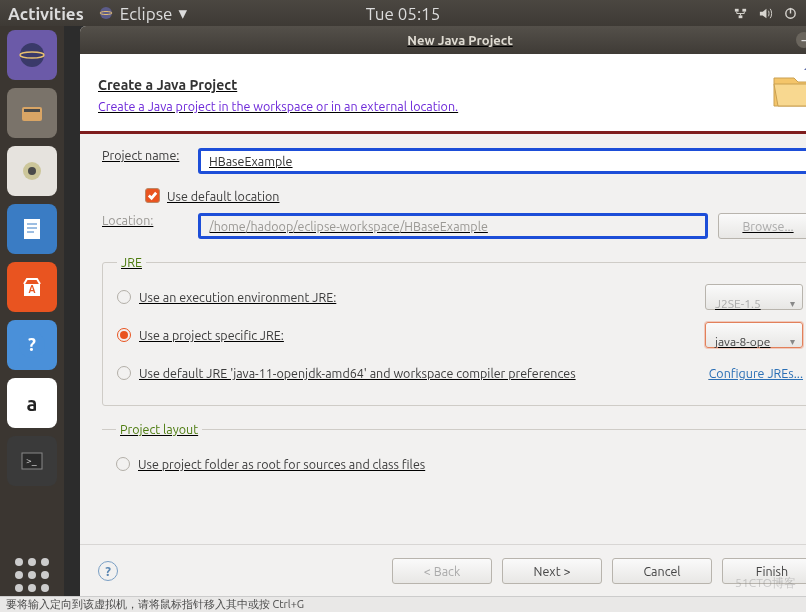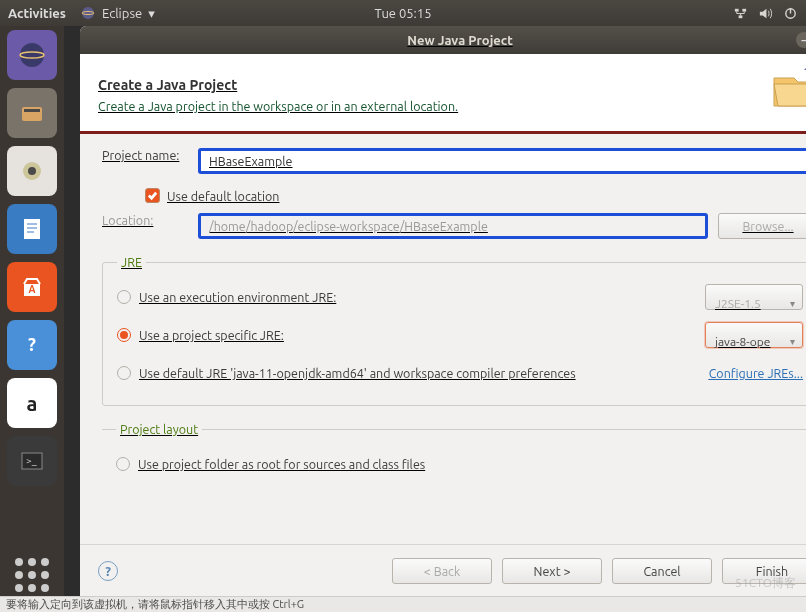--- a/index.html
+++ b/index.html
@@ -1,35 +1,35 @@
 <!DOCTYPE html>
 <html><head>
 <meta charset="utf-8">
 <style>
 * { box-sizing: border-box; margin: 0; padding: 0; font-family: Ubuntu, "Segoe UI", sans-serif; }
 html, body { width: 806px; height: 612px; overflow: hidden; background: #2c2c2c; }
-.topbar { height: 26px; background: linear-gradient(#4b4741,#3e3a35); color: #dcdcdc; display: flex; align-items: center; font-size: 13px; padding: 3px 8px; position: relative; }
+.topbar { height: 26px; background: linear-gradient(#4b4741,#3e3a35); color: #dcdcdc; display: flex; align-items: center; font-size: 17px; padding: 3px 8px; position: relative; }
 .topbar .activities { font-weight: bold; margin-right: 14px; }
 .topbar .eclipse { display: flex; align-items: center; gap: 6px; }
 .topbar .clock { position: absolute; left: 50%; transform: translateX(-50%); }
 .topbar .tray { margin-left: auto; display: flex; gap: 10px; align-items: center; }
 .tray svg { width: 15px; height: 15px; fill: #d8d5d0; }
 .launcher { position: absolute; left: 0; top: 26px; width: 64px; height: 586px; background: #3b3631; display: flex; flex-direction: column; align-items: center; padding-top: 4px; gap: 8px; }
 .launcher .tile { width: 50px; height: 50px; border-radius: 8px; display: flex; align-items: center; justify-content: center; font-size: 22px; color: #fff; }
 .launcher .dots { margin-top: auto; margin-bottom: 20px; display: grid; grid-template-columns: repeat(3,8px); gap: 5px; }
 .launcher .dots span { width: 8px; height: 8px; background: #ccc; border-radius: 50%; }
 .window { position: absolute; left: 80px; top: 26px; width: 760px; height: 570px; background: #f2f1f0; border-radius: 6px 6px 0 0; overflow: hidden; text-decoration: underline; }
 .titlebar { height: 28px; background: linear-gradient(#54504a,#3f3b36); color: #dfdbd2; display: flex; align-items: center; justify-content: center; font-size: 13px; font-weight: bold; position: relative; }
 .titlebar .wbtns { position: absolute; right: 6px; display: flex; gap: 6px; }
 .titlebar .wbtn { width: 16px; height: 16px; border-radius: 50%; display: flex; align-items: center; justify-content: center; font-size: 10px; }
 .titlebar .wmin { background: #6a655d; color: #ddd; }
 .titlebar .wclose { background: #ef6b3a; color: #fff; }
 .header { padding: 12px 18px 18px; background: #fff; border-bottom: 3px solid #7f1d1d; display: flex; align-items: flex-end; }
 .header h2 { font-size: 14px; font-weight: bold; color: #333; margin-bottom: 6px; }
-.header p { font-size: 12.5px; color: #14532d; }
+.header p { font-size: 12.5px; color: #6d28d9; }
 .header .hicon { margin-left: auto; }
 .content { padding: 14px 22px 0; font-size: 12.5px; color: #3c3c3c; }
 .row { display: flex; align-items: flex-start; margin-bottom: 10px; }
 .row label.lbl { width: 96px; }
 input[type=text] { flex: 1; height: 26px; border: 3px solid #1d4ed8; border-radius: 3px; padding: 0 8px; font-size: 12.5px; background: #fff; color: #333; }
 input[type=text]:disabled { background: #f2f1f0; color: #9a9894; }
 .chk { display: flex; align-items: center; gap: 7px; margin: 14px 0 10px; padding-left: 43px; }
 .chkbox { width: 15px; height: 15px; border: 1px solid #b86; border-radius: 3px; background: #e95420; display: flex; align-items: center; justify-content: center; }
 .chkbox svg { width: 11px; height: 11px; stroke: #fff; stroke-width: 3; fill: none; }
 .btn { height: 26px; padding: 0 18px; border: 1px solid #b8b4ad; border-radius: 3px; background: linear-gradient(#fafafa,#e8e7e5); font-size: 12.5px; color: #444; cursor: pointer; }

